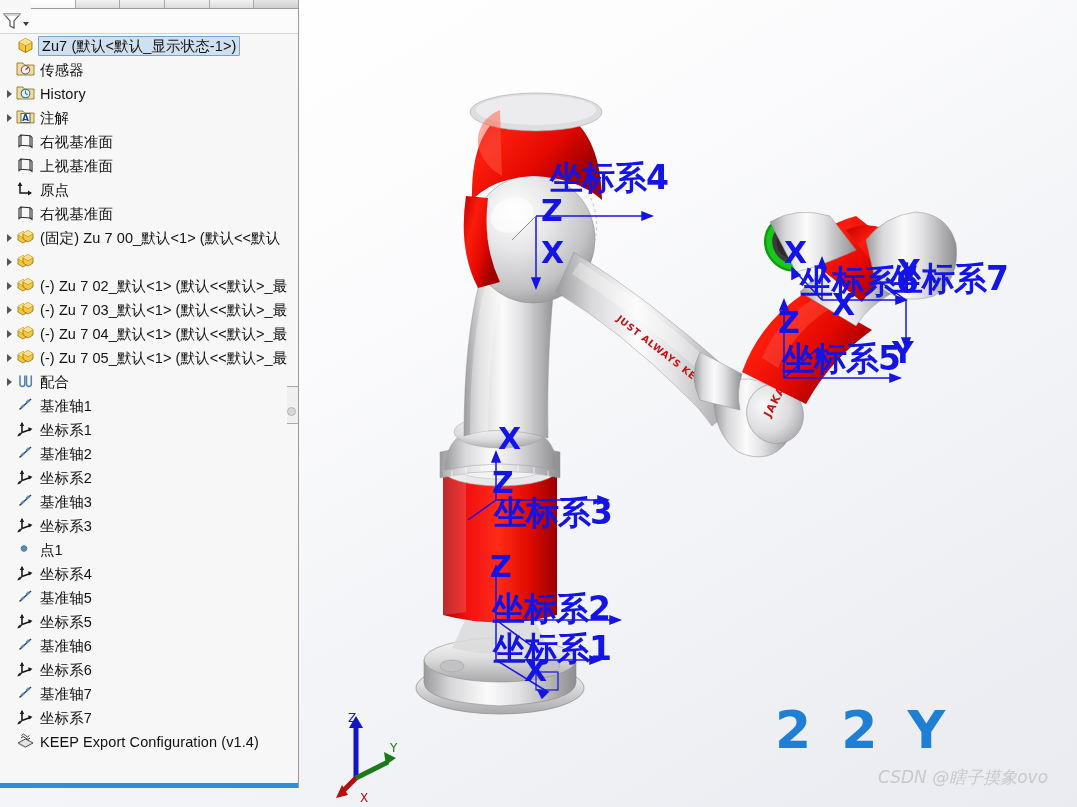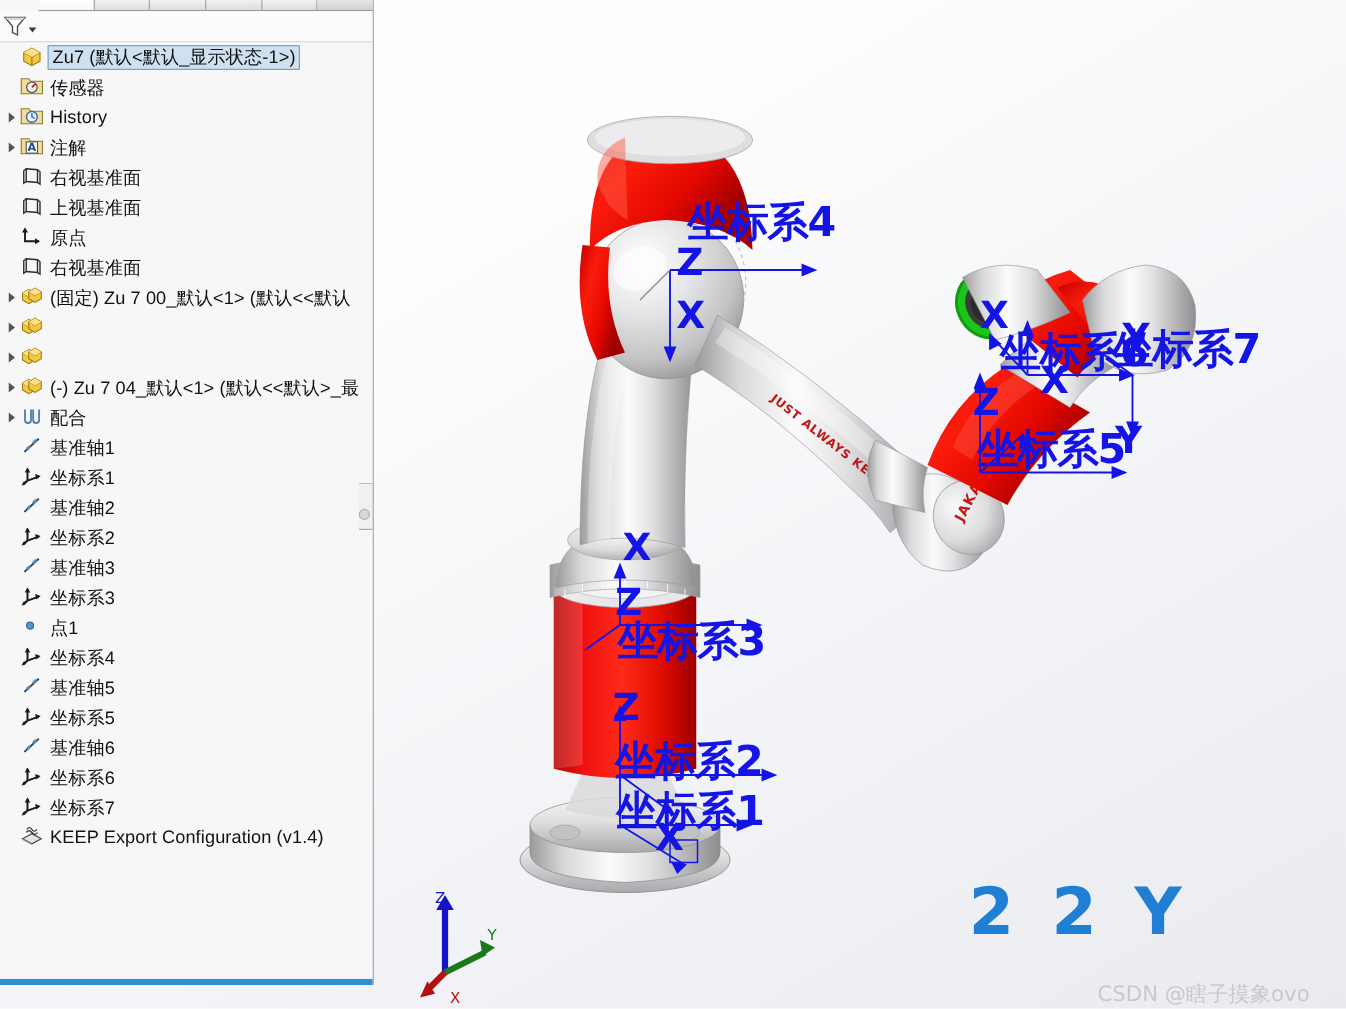--- a/index.html
+++ b/index.html
@@ -311,21 +311,21 @@
     <div class="annot ax" style="left:492px; top:468px;">Z</div>
 
     <div class="annot cs-name" style="left:492px; top:592px;">坐标系2</div>
     <div class="annot ax" style="left:490px; top:552px;">Z</div>
 
     <div class="annot cs-name" style="left:493px; top:632px;">坐标系1</div>
     <div class="annot ax" style="left:524px; top:656px;">X</div>
 
     <div class="hand22" style="left:775px; top:700px;">2 2 Y</div>
 
-    <div class="watermark" style="left:878px; top:784px;">CSDN @瞎子摸象ovo</div>
+    <div class="watermark" style="left:878px; top:766px;font-style:italic;">CSDN @瞎子摸象ovo</div>
   </div>
 
   <div id="tree-panel">
 
     <div id="tab-strip">
       <div class="tab-seg active"></div>
       <div class="tab-seg"></div>
       <div class="tab-seg"></div>
       <div class="tab-seg"></div>
       <div class="tab-seg"></div>
@@ -457,34 +457,63 @@
               <i></i>
             </span>
             <span class="ico"><svg width="19" height="17" viewBox="0 0 19 17">
         <path d="M2,6.5 L7,3.5 L12,6.5 L12,12 L7,15 L2,12 Z" fill="#f5c842" stroke="#9a7a10" stroke-width="0.85"></path>
         <path d="M2,6.5 L7,9.5 L12,6.5" fill="none" stroke="#9a7a10" stroke-width="0.85"></path>
         <path d="M2,6.5 L7,3.5 L12,6.5 L7,9.5 Z" fill="#ffe08a"></path>
         <path d="M7,5.5 L12,2.5 L17,5.5 L17,11 L12,14 L7,11 Z" fill="#f5c842" stroke="#9a7a10" stroke-width="0.85"></path>
         <path d="M7,5.5 L12,8.5 L17,5.5" fill="none" stroke="#9a7a10" stroke-width="0.85"></path>
         <path d="M7,5.5 L12,2.5 L17,5.5 L12,8.5 Z" fill="#ffe08a"></path>
       </svg></span>
+            <span class="lbl">(-) Zu 7 02_默认&lt;1&gt;  (默认&lt;&lt;默认&gt;_最</span>
           </div>
           <div class="row">
             <span class="expander has">
               <i></i>
             </span>
             <span class="ico"><svg width="19" height="17" viewBox="0 0 19 17">
         <path d="M2,6.5 L7,3.5 L12,6.5 L12,12 L7,15 L2,12 Z" fill="#f5c842" stroke="#9a7a10" stroke-width="0.85"></path>
         <path d="M2,6.5 L7,9.5 L12,6.5" fill="none" stroke="#9a7a10" stroke-width="0.85"></path>
         <path d="M2,6.5 L7,3.5 L12,6.5 L7,9.5 Z" fill="#ffe08a"></path>
         <path d="M7,5.5 L12,2.5 L17,5.5 L17,11 L12,14 L7,11 Z" fill="#f5c842" stroke="#9a7a10" stroke-width="0.85"></path>
         <path d="M7,5.5 L12,8.5 L17,5.5" fill="none" stroke="#9a7a10" stroke-width="0.85"></path>
         <path d="M7,5.5 L12,2.5 L17,5.5 L12,8.5 Z" fill="#ffe08a"></path>
       </svg></span>
+            <span class="lbl">(-) Zu 7 03_默认&lt;1&gt;  (默认&lt;&lt;默认&gt;_最</span>
+          </div>
+          <div class="row">
+            <span class="expander has">
+              <i></i>
+            </span>
+            <span class="ico"><svg width="19" height="17" viewBox="0 0 19 17">
+        <path d="M2,6.5 L7,3.5 L12,6.5 L12,12 L7,15 L2,12 Z" fill="#f5c842" stroke="#9a7a10" stroke-width="0.85"></path>
+        <path d="M2,6.5 L7,9.5 L12,6.5" fill="none" stroke="#9a7a10" stroke-width="0.85"></path>
+        <path d="M2,6.5 L7,3.5 L12,6.5 L7,9.5 Z" fill="#ffe08a"></path>
+        <path d="M7,5.5 L12,2.5 L17,5.5 L17,11 L12,14 L7,11 Z" fill="#f5c842" stroke="#9a7a10" stroke-width="0.85"></path>
+        <path d="M7,5.5 L12,8.5 L17,5.5" fill="none" stroke="#9a7a10" stroke-width="0.85"></path>
+        <path d="M7,5.5 L12,2.5 L17,5.5 L12,8.5 Z" fill="#ffe08a"></path>
+      </svg></span>
             <span class="lbl">(-) Zu 7 04_默认&lt;1&gt;  (默认&lt;&lt;默认&gt;_最</span>
+          </div>
+          <div class="row">
+            <span class="expander has">
+              <i></i>
+            </span>
+            <span class="ico"><svg width="19" height="17" viewBox="0 0 19 17">
+        <path d="M2,6.5 L7,3.5 L12,6.5 L12,12 L7,15 L2,12 Z" fill="#f5c842" stroke="#9a7a10" stroke-width="0.85"></path>
+        <path d="M2,6.5 L7,9.5 L12,6.5" fill="none" stroke="#9a7a10" stroke-width="0.85"></path>
+        <path d="M2,6.5 L7,3.5 L12,6.5 L7,9.5 Z" fill="#ffe08a"></path>
+        <path d="M7,5.5 L12,2.5 L17,5.5 L17,11 L12,14 L7,11 Z" fill="#f5c842" stroke="#9a7a10" stroke-width="0.85"></path>
+        <path d="M7,5.5 L12,8.5 L17,5.5" fill="none" stroke="#9a7a10" stroke-width="0.85"></path>
+        <path d="M7,5.5 L12,2.5 L17,5.5 L12,8.5 Z" fill="#ffe08a"></path>
+      </svg></span>
+            <span class="lbl">(-) Zu 7 05_默认&lt;1&gt;  (默认&lt;&lt;默认&gt;_最</span>
           </div>
           <div class="row">
             <span class="expander has">
               <i></i>
             </span>
             <span class="ico"><svg width="19" height="17" viewBox="0 0 19 17">
         <path d="M4,3.5 L4,12 a2.4,2.4 0 0 0 4.8,0 L8.8,3.5" fill="none" stroke="#4f7fb5" stroke-width="1.5"></path>
         <path d="M10.5,3.5 L10.5,12 a2.4,2.4 0 0 0 4.8,0 L15.3,3.5" fill="none" stroke="#4f7fb5" stroke-width="1.5"></path>
       </svg></span>
             <span class="lbl">配合</span>
@@ -609,20 +638,29 @@
         <path d="M6,12.5 L15,9.3" stroke="#1a1a1a" stroke-width="1.6"></path>
         <path d="M16.5,8.8 l-4.4,-1.6 l0.9,4.3 Z" fill="#1a1a1a"></path>
         <path d="M6,12.5 L2.5,15.5" stroke="#1a1a1a" stroke-width="1.6"></path>
         <path d="M1.2,16.5 l3.6,-1.3 l-1.5,-2.4 Z" fill="#1a1a1a"></path>
       </svg></span>
             <span class="lbl">坐标系6</span>
           </div>
           <div class="row">
             <span class="expander"></span>
             <span class="ico"><svg width="19" height="17" viewBox="0 0 19 17">
+        <path d="M3.5,13.5 L15,3" stroke="#3c3c3c" stroke-width="1.5"></path>
+        <path d="M5.5,11.5 L8,9" stroke="#4f8fc8" stroke-width="2.4"></path>
+        <path d="M10.5,6.5 L13,4" stroke="#4f8fc8" stroke-width="2.4"></path>
+      </svg></span>
+            <span class="lbl">基准轴7</span>
+          </div>
+          <div class="row">
+            <span class="expander"></span>
+            <span class="ico"><svg width="19" height="17" viewBox="0 0 19 17">
         <path d="M6,12.5 L6,3" stroke="#1a1a1a" stroke-width="1.6"></path>
         <path d="M6,2 l-2.2,4 l4.4,0 Z" fill="#1a1a1a"></path>
         <path d="M6,12.5 L15,9.3" stroke="#1a1a1a" stroke-width="1.6"></path>
         <path d="M16.5,8.8 l-4.4,-1.6 l0.9,4.3 Z" fill="#1a1a1a"></path>
         <path d="M6,12.5 L2.5,15.5" stroke="#1a1a1a" stroke-width="1.6"></path>
         <path d="M1.2,16.5 l3.6,-1.3 l-1.5,-2.4 Z" fill="#1a1a1a"></path>
       </svg></span>
             <span class="lbl">坐标系7</span>
           </div>
           <div class="row">

